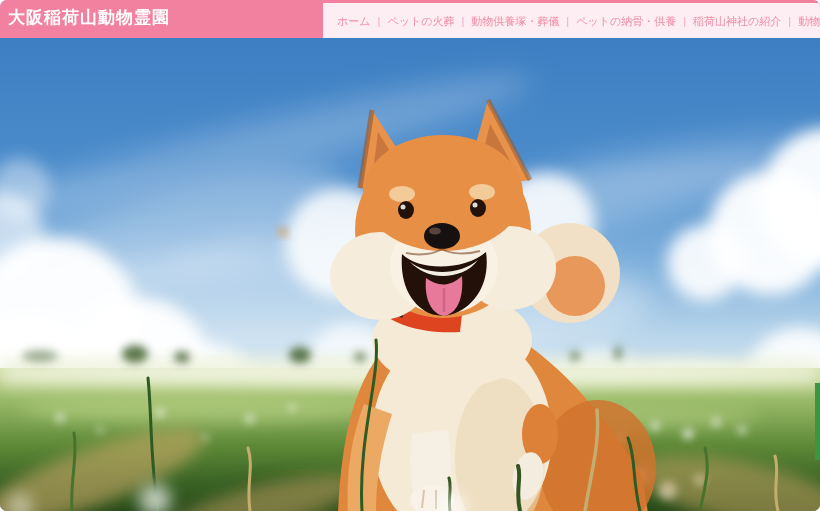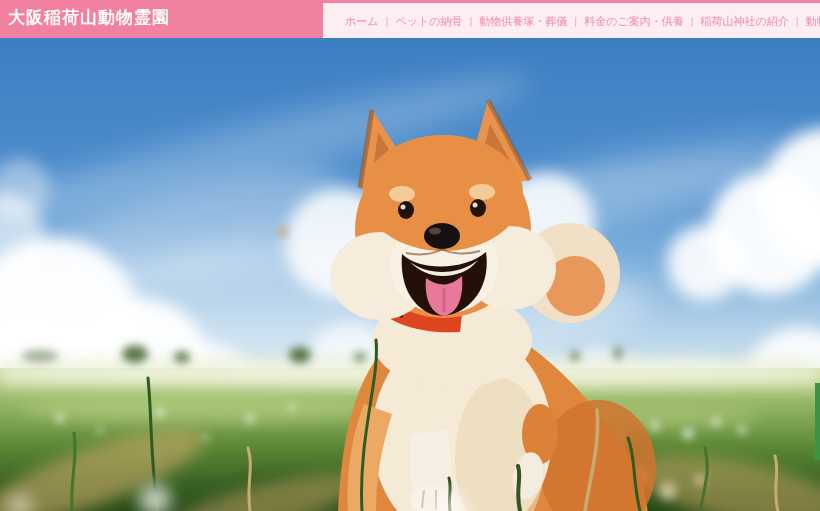--- a/index.html
+++ b/index.html
@@ -4,28 +4,28 @@
 <style>
   :root{
     --header-pink:#F2809F;
     --nav-bg:#FCEEF2;
     --nav-link:#F08CA6;
     --nav-divider:#F3A9BF;
     --accent-green:#3A9643;
   }
   *{margin:0;padding:0;box-sizing:border-box;}
   body{font-family:"Liberation Sans","DejaVu Sans",sans-serif;background:#fff;}
-  .page{position:relative;width:820px;height:511px;overflow:hidden;background:#c4b5fd;}
+  .page{position:relative;width:820px;height:511px;overflow:hidden;background:#c4b5fd;border-radius:7px;}
 
   
   .header{position:relative;width:820px;height:38px;background:var(--header-pink);}
   .site-title{position:absolute;left:8px;top:0;line-height:36px;font-size:17px;font-weight:bold;
     color:#ffffff;letter-spacing:1px;text-decoration:none;white-space:nowrap;}
   .nav{position:absolute;left:323px;right:0;top:3px;height:36px;background:var(--nav-bg);
-    display:flex;align-items:center;padding-left:22px;overflow:hidden;}
+    display:flex;align-items:center;padding-left:14px;overflow:hidden;}
   .nav a{color:var(--nav-link);font-size:11px;text-decoration:none;white-space:nowrap;flex:none;}
   .nav .sep{color:var(--nav-divider);font-size:11px;margin:0 7px;flex:none;}
 
   
   .hero{position:relative;width:820px;height:473px;overflow:hidden;}
   .hero svg{display:block;}
 
   
   .side-banner{position:absolute;top:383px;right:0;width:5px;height:77px;
     background:var(--accent-green);border:none;cursor:pointer;}
@@ -33,25 +33,25 @@
 </head>
 <body>
 
 <div class="page">
 
   <div class="header">
     <a class="site-title" href="#">大阪稲荷山動物霊園</a>
     <nav class="nav">
       <a href="#">ホーム</a>
       <span class="sep">|</span>
-      <a href="#">ペットの納骨</a>
+      <a href="#">ペットの火葬</a>
       <span class="sep">|</span>
       <a href="#">動物供養塚・葬儀</a>
       <span class="sep">|</span>
-      <a href="#">料金のご案内・供養</a>
+      <a href="#">ペットの納骨・供養</a>
       <span class="sep">|</span>
       <a href="#">稲荷山神社の紹介</a>
       <span class="sep">|</span>
       <a href="#">動物供養塚</a>
 
     </nav>
   </div>
 
   <div class="hero" title="青空と白い雲の下、緑の草原を笑顔で走る柴犬の写真">
     <svg width="820" height="473" viewBox="0 0 820 473" xmlns="http://www.w3.org/2000/svg">

